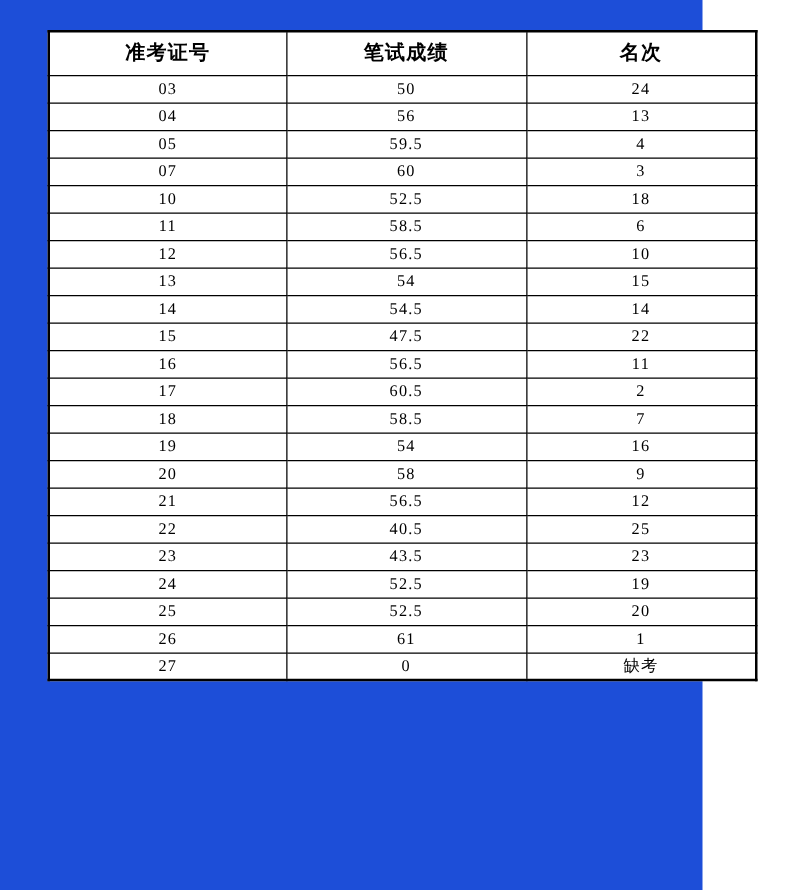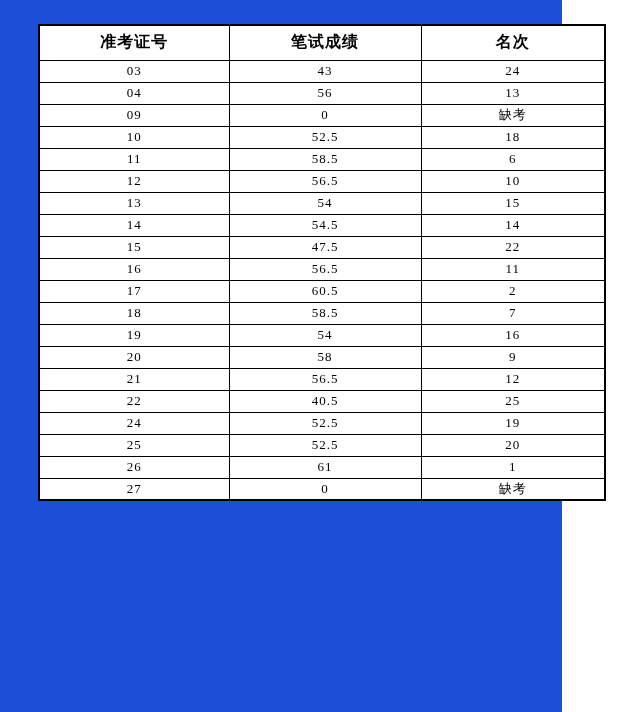--- a/index.html
+++ b/index.html
@@ -69,32 +69,37 @@
     <thead>
       <tr>
         <th>准考证号</th>
         <th>笔试成绩</th>
         <th>名次</th>
       </tr>
     </thead>
     <tbody id="table-body">
         <tr>
     <td>03</td>
-    <td>43</td>
+    <td>50</td>
     <td>24</td>
   </tr>
         <tr>
     <td>04</td>
     <td>56</td>
     <td>13</td>
   </tr>
         <tr>
-    <td>09</td>
-    <td>0</td>
-    <td>缺考</td>
+    <td>05</td>
+    <td>59.5</td>
+    <td>4</td>
+  </tr>
+        <tr>
+    <td>07</td>
+    <td>60</td>
+    <td>3</td>
   </tr>
         <tr>
     <td>10</td>
     <td>52.5</td>
     <td>18</td>
   </tr>
         <tr>
     <td>11</td>
     <td>58.5</td>
     <td>6</td>
@@ -148,20 +153,25 @@
     <td>21</td>
     <td>56.5</td>
     <td>12</td>
   </tr>
         <tr>
     <td>22</td>
     <td>40.5</td>
     <td>25</td>
   </tr>
         <tr>
+    <td>23</td>
+    <td>43.5</td>
+    <td>23</td>
+  </tr>
+        <tr>
     <td>24</td>
     <td>52.5</td>
     <td>19</td>
   </tr>
         <tr>
     <td>25</td>
     <td>52.5</td>
     <td>20</td>
   </tr>
         <tr>

